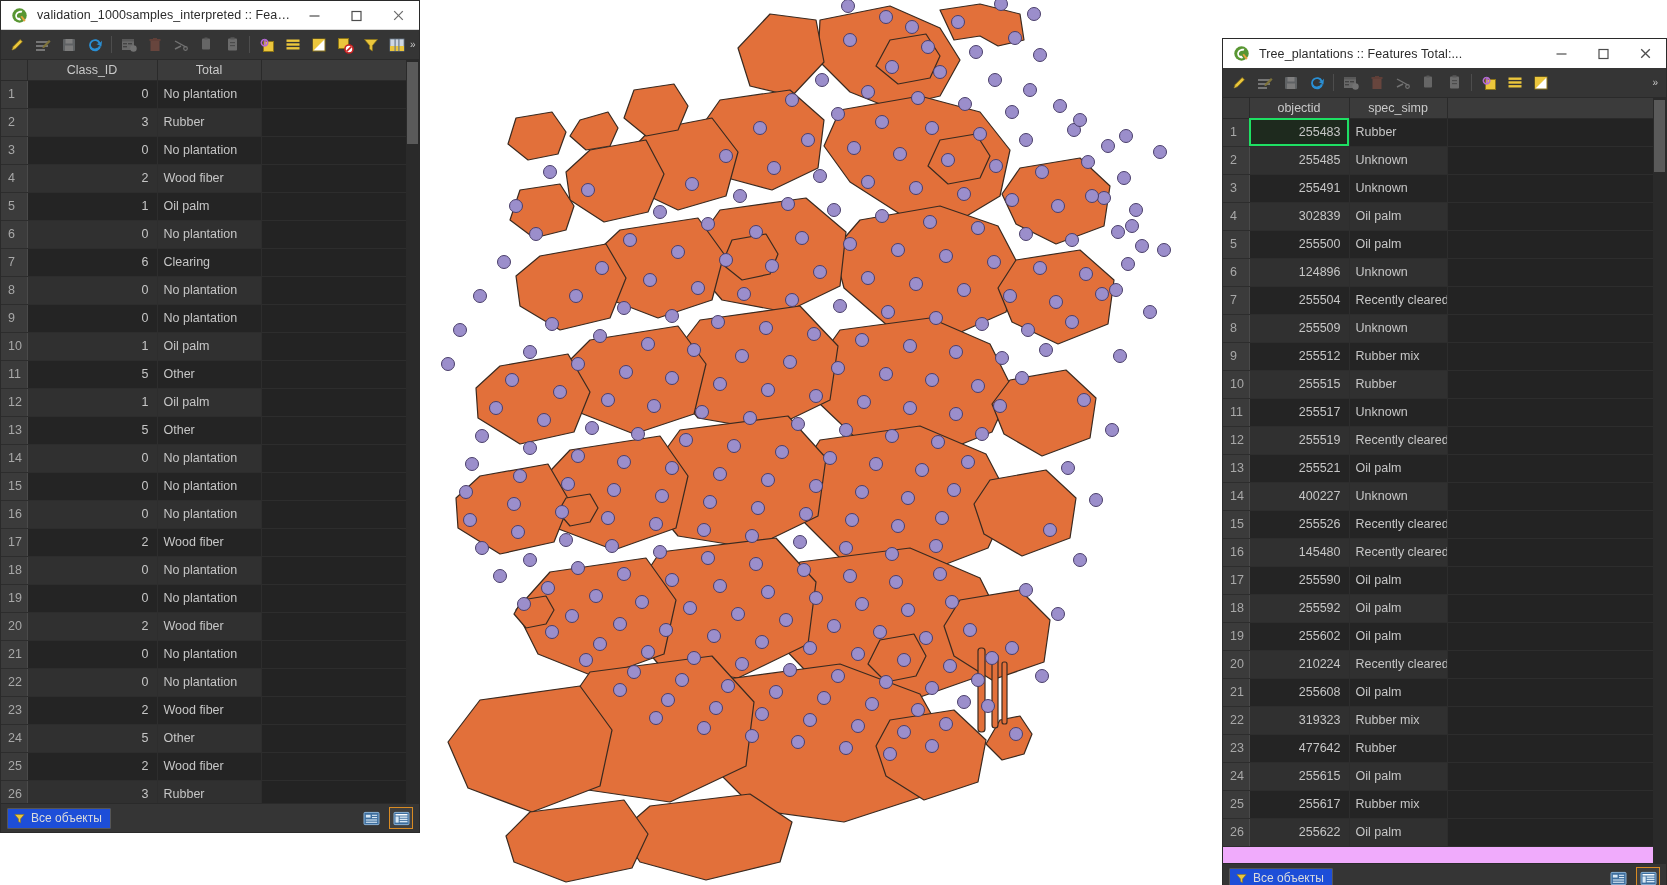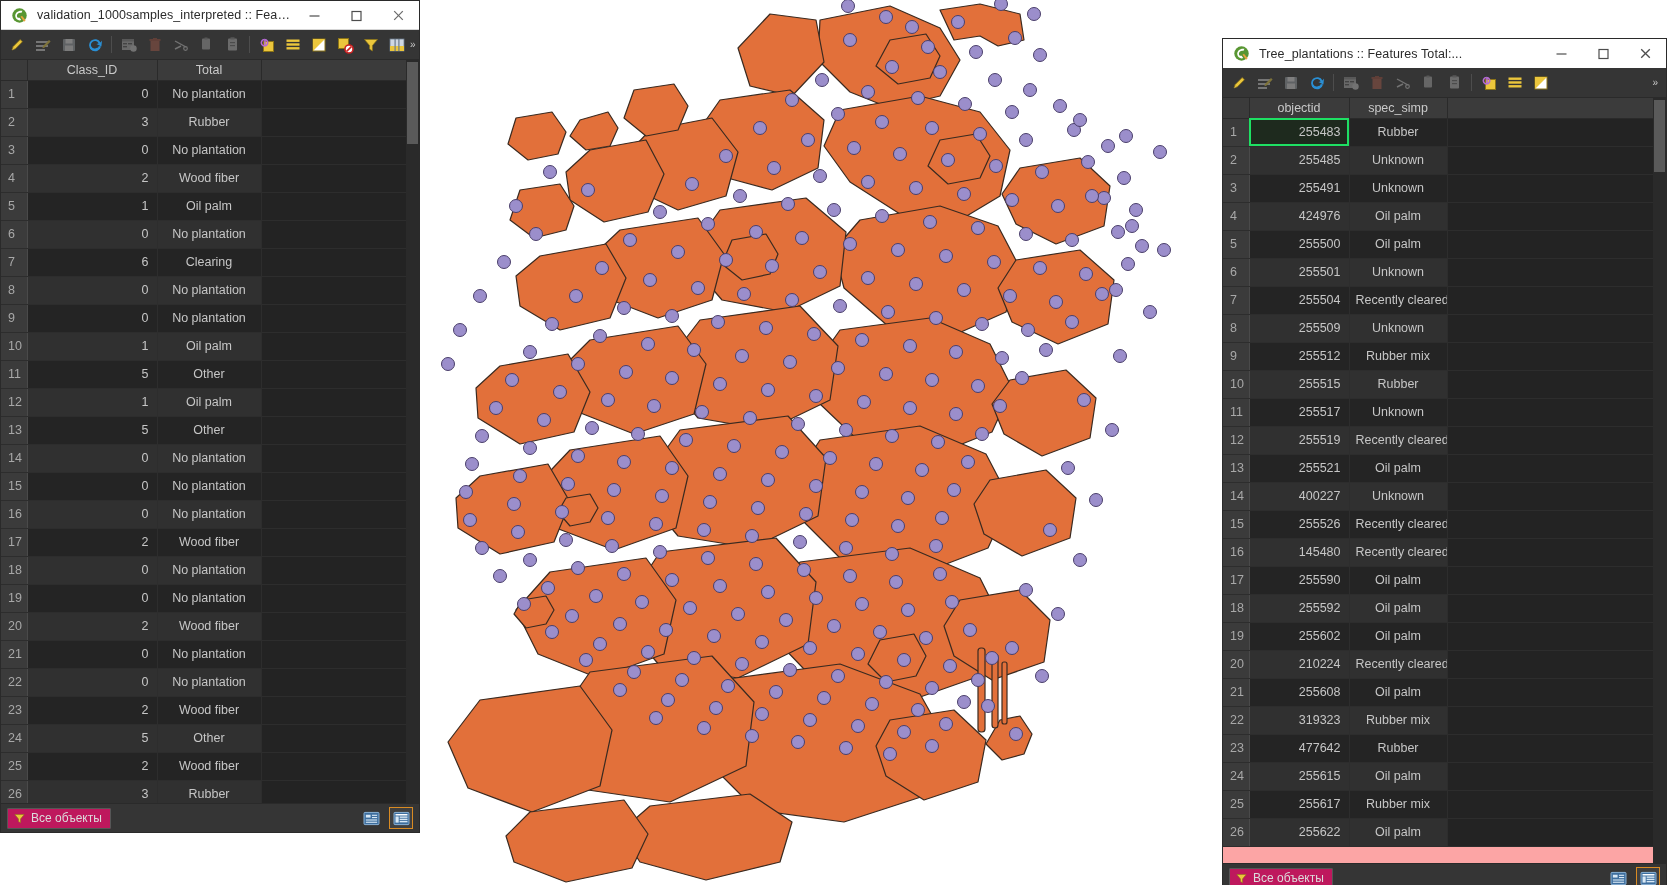--- a/index.html
+++ b/index.html
@@ -36,51 +36,51 @@
   .toolbar {
     height:30px; background:#353535; border-bottom:1px solid #2a2a2a;
     display:flex; align-items:center; padding:0 3px; flex:0 0 30px; gap:1px;
     overflow:hidden;
   }
   .tb-btn { width:25px; height:24px; display:flex; align-items:center; justify-content:center; flex:0 0 25px; }
   .tb-sep { width:1px; height:17px; background:#4d4d4d; margin:0 3px; flex:0 0 1px; }
   .tb-more { color:#c9c9c9; font-size:10px; letter-spacing:-1px; margin-left:auto; padding-right:6px; }
 
   
-  .tbl-wrap { flex:1 1 auto; position:relative; background:#fca5a5; overflow:hidden; }
+  .tbl-wrap { flex:1 1 auto; position:relative; background:#f0abfc; overflow:hidden; }
   .tbl { width:100%; border-collapse:collapse; table-layout:fixed; }
   .tbl th {
     background:#3b3b3b; color:#c9c9c9; font-weight:normal; font-size:12.5px;
     height:20px; text-align:center; border-right:1px solid #2a2a2a; border-bottom:1px solid #2a2a2a;
   }
   .tbl th.corner { background:#3b3b3b; }
   .tbl td {
     font-size:12.5px; color:#c6c6c6; height:28px; padding:0 6px;
     border-bottom:1px solid #2d2d2d; border-right:1px solid #2d2d2d;
     white-space:nowrap; overflow:hidden;
   }
   .tbl tr.odd td { background:#242424; }
   .tbl tr.even td { background:#303030; }
   .tbl td.rowhdr { background:#3b3b3b !important; color:#a8a8a8; text-align:left; padding-left:7px; border-right:1px solid #4a4a4a; }
   .tbl td.numcell { text-align:right; padding-right:8px; }
-  .tbl td.txtcell { text-align:center; }
+  .tbl td.txtcell { text-align:left; }
   .tbl td.blank { background:#232323 !important; border-right:none; }
   .cell-selected { outline:2px solid #1ee063; outline-offset:-2px; background:#1e2a1e !important; }
 
   
   .vscroll { position:absolute; top:0; right:0; width:13px; bottom:0; background:#2a2a2a; }
   .vscroll .thumb { position:absolute; left:1px; width:11px; background:#5a5a5a; border-radius:0; }
 
   
   .statusbar {
     height:29px; background:#353535; border-top:1px solid #2a2a2a;
     display:flex; align-items:center; padding:0 6px; flex:0 0 29px; gap:6px;
   }
   .filter-btn {
-    height:21px; background:#be185d; border:1px solid #565656; display:flex; align-items:center;
+    height:21px; background:#1d4ed8; border:1px solid #565656; display:flex; align-items:center;
     padding:0 8px 0 5px; gap:5px; color:#dcdcdc; font-size:12px; border-radius:1px;
   }
   .sb-spacer { flex:1 1 auto; }
   .sb-btn { width:24px; height:22px; display:flex; align-items:center; justify-content:center; }
   .sb-btn.active { border:1px solid #d98b23; background:#3f3f3f; }
 
   
   #win-left { left:0; top:0; width:420px; height:833px; }
   #win-left .titlebar { border-bottom:1px solid #d5d5d5; }
   
@@ -946,33 +946,33 @@
               <td class="blank"></td>
             </tr>
           <tr class="odd">
               <td class="rowhdr">3</td>
               <td class="numcell">255491</td>
               <td class="txtcell">Unknown</td>
               <td class="blank"></td>
             </tr>
           <tr class="even">
               <td class="rowhdr">4</td>
-              <td class="numcell">424976</td>
+              <td class="numcell">302839</td>
               <td class="txtcell">Oil palm</td>
               <td class="blank"></td>
             </tr>
           <tr class="odd">
               <td class="rowhdr">5</td>
               <td class="numcell">255500</td>
               <td class="txtcell">Oil palm</td>
               <td class="blank"></td>
             </tr>
           <tr class="even">
               <td class="rowhdr">6</td>
-              <td class="numcell">255501</td>
+              <td class="numcell">124896</td>
               <td class="txtcell">Unknown</td>
               <td class="blank"></td>
             </tr>
           <tr class="odd">
               <td class="rowhdr">7</td>
               <td class="numcell">255504</td>
               <td class="txtcell">Recently cleared</td>
               <td class="blank"></td>
             </tr>
           <tr class="even">

